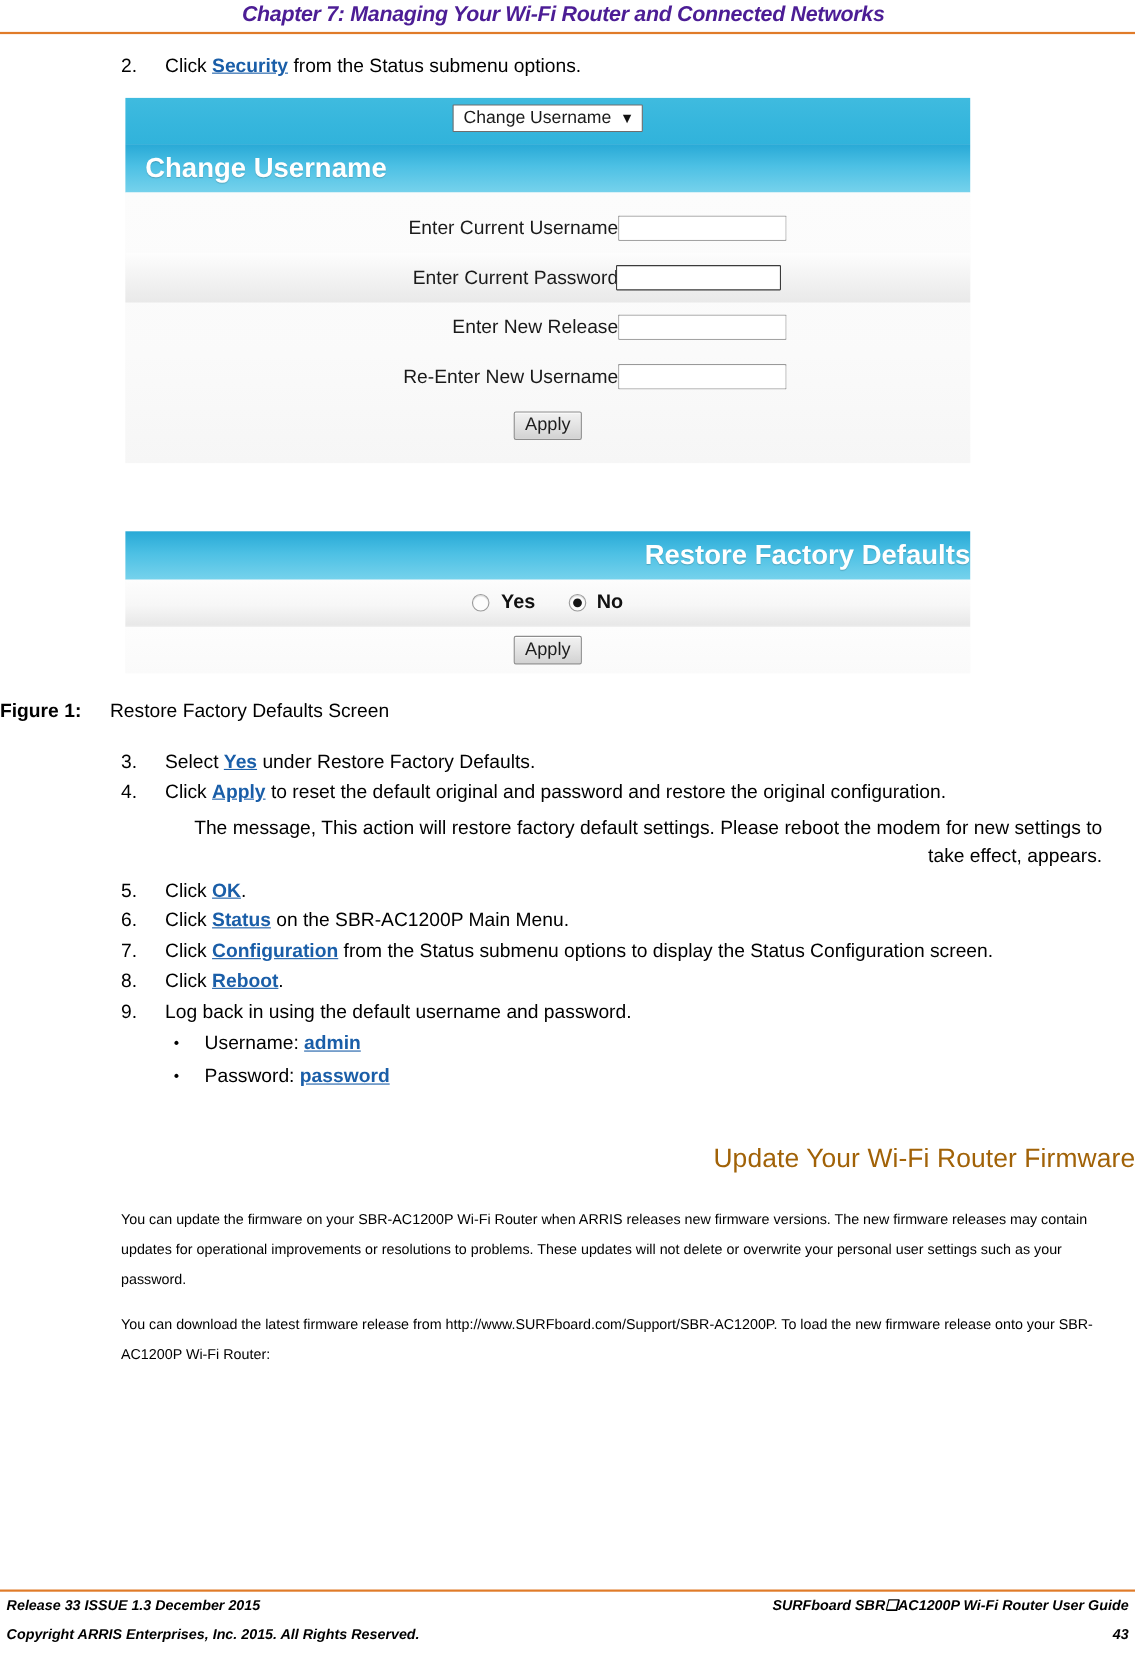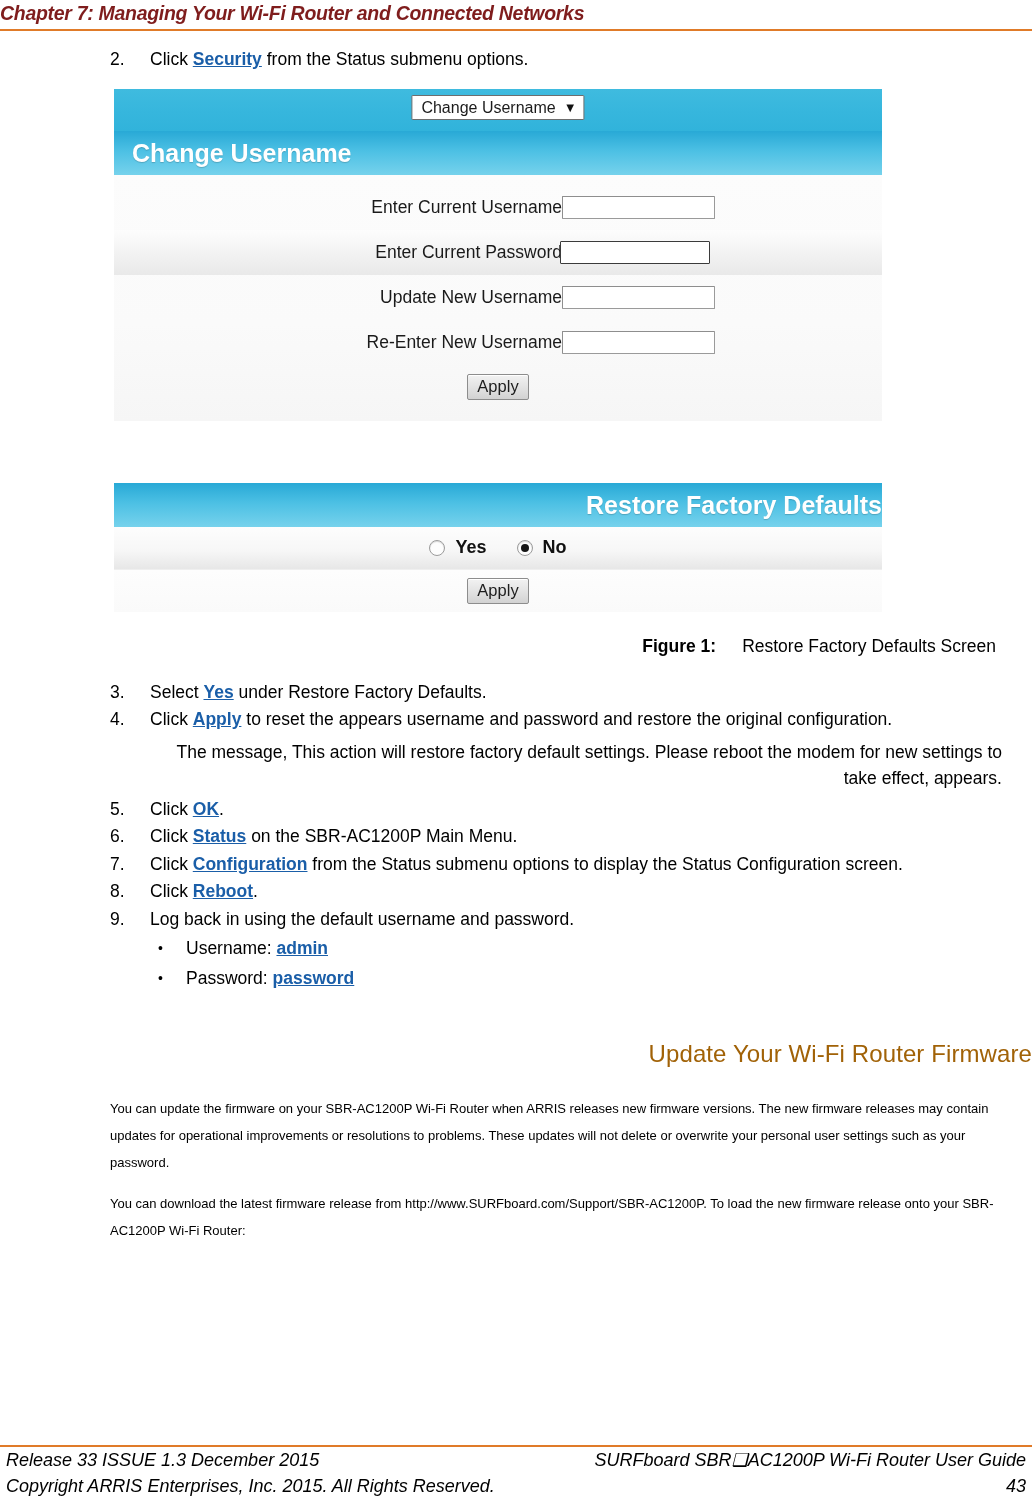--- a/index.html
+++ b/index.html
@@ -24,25 +24,25 @@
     width: 1032px;
     height: 30px;
     box-sizing: border-box;
     padding-right: 8px;
   }
   .page-header-title {
     font-family: "Liberation Sans", sans-serif;
     font-style: italic;
     font-weight: bold;
     font-size: 19.5px;
-    text-align: left;
+    text-align: center;
     line-height: 26px;
     letter-spacing: -0.3px;
     white-space: nowrap;
-    color: #7f1d1d;
+    color: #4c1d95;
   }
   .rule-top {
     position: absolute;
     top: 29px;
     left: 0;
     width: 1032px;
     height: 2px;
     background: #e07b29;
   }
 
@@ -258,21 +258,21 @@
     background: #151515;
   }
   .ui-applyrow.flat {
     background: linear-gradient(to bottom, #fdfdfd 0%, #fafafa 100%);
     height: 42px;
     border-top: 1px solid #efefef;
   }
 
   
   .fig-caption {
-    text-align: right;
+    text-align: left;
     font-size: 17.5px;
     margin-top: 24px;
     margin-bottom: 22px;
   }
   .fig-caption b {
     font-weight: bold;
   }
   .fig-caption .capspace {
     display: inline-block;
     width: 26px;
@@ -305,22 +305,22 @@
     height: 2px;
     background: #e07b29;
   }
   .page-footer {
     position: absolute;
     bottom: 8px;
     left: 0;
     width: 1032px;
     height: 54px;
     font-style: italic;
-    font-weight: normal;
-    font-size: 18px;
+    font-weight: bold;
+    font-size: 13px;
     line-height: 26px;
   }
   .footer-line {
     display: flex;
     justify-content: space-between;
     padding: 0 6px 0 6px;
     white-space: nowrap;
   }
 </style>
 </head>
@@ -354,21 +354,21 @@
           <div class="ui-label">Enter Current Username</div>
           <div class="ui-input"></div>
         </div>
 
         <div class="ui-row band">
           <div class="ui-label">Enter Current Password</div>
           <div class="ui-input focused"></div>
         </div>
 
         <div class="ui-row">
-          <div class="ui-label">Update New Username</div>
+          <div class="ui-label">Enter New Release</div>
           <div class="ui-input"></div>
         </div>
 
         <div class="ui-row">
           <div class="ui-label">Re-Enter New Username</div>
           <div class="ui-input"></div>
         </div>
 
         <div class="ui-applyrow">
           <button class="ui-btn">Apply</button>
@@ -400,21 +400,21 @@
     <div class="fig-caption">
       <b>Figure 1:</b><span class="capspace"></span><span>Restore Factory Defaults Screen</span>
     </div>
   </div>
 
   <div class="step">
     <span class="step-num">3.</span><span>Select </span><b class="kw">Yes</b><span> under Restore Factory Defaults.</span>
   </div>
 
   <div class="step">
-    <span class="step-num">4.</span><span>Click </span><b class="kw">Apply</b><span> to reset the appears username and password and restore the original configuration.</span>
+    <span class="step-num">4.</span><span>Click </span><b class="kw">Apply</b><span> to reset the default original and password and restore the original configuration.</span>
   </div>
 
   <div class="sub-para">The message, This action will restore factory default settings. Please reboot the modem for new settings to take effect, appears.</div>
 
   <div class="step">
     <span class="step-num">5.</span><span>Click </span><b class="kw">OK</b><span>.</span>
   </div>
 
   <div class="step">
     <span class="step-num">6.</span><span>Click </span><b class="kw">Status</b><span> on the SBR-AC1200P Main Menu.</span>

